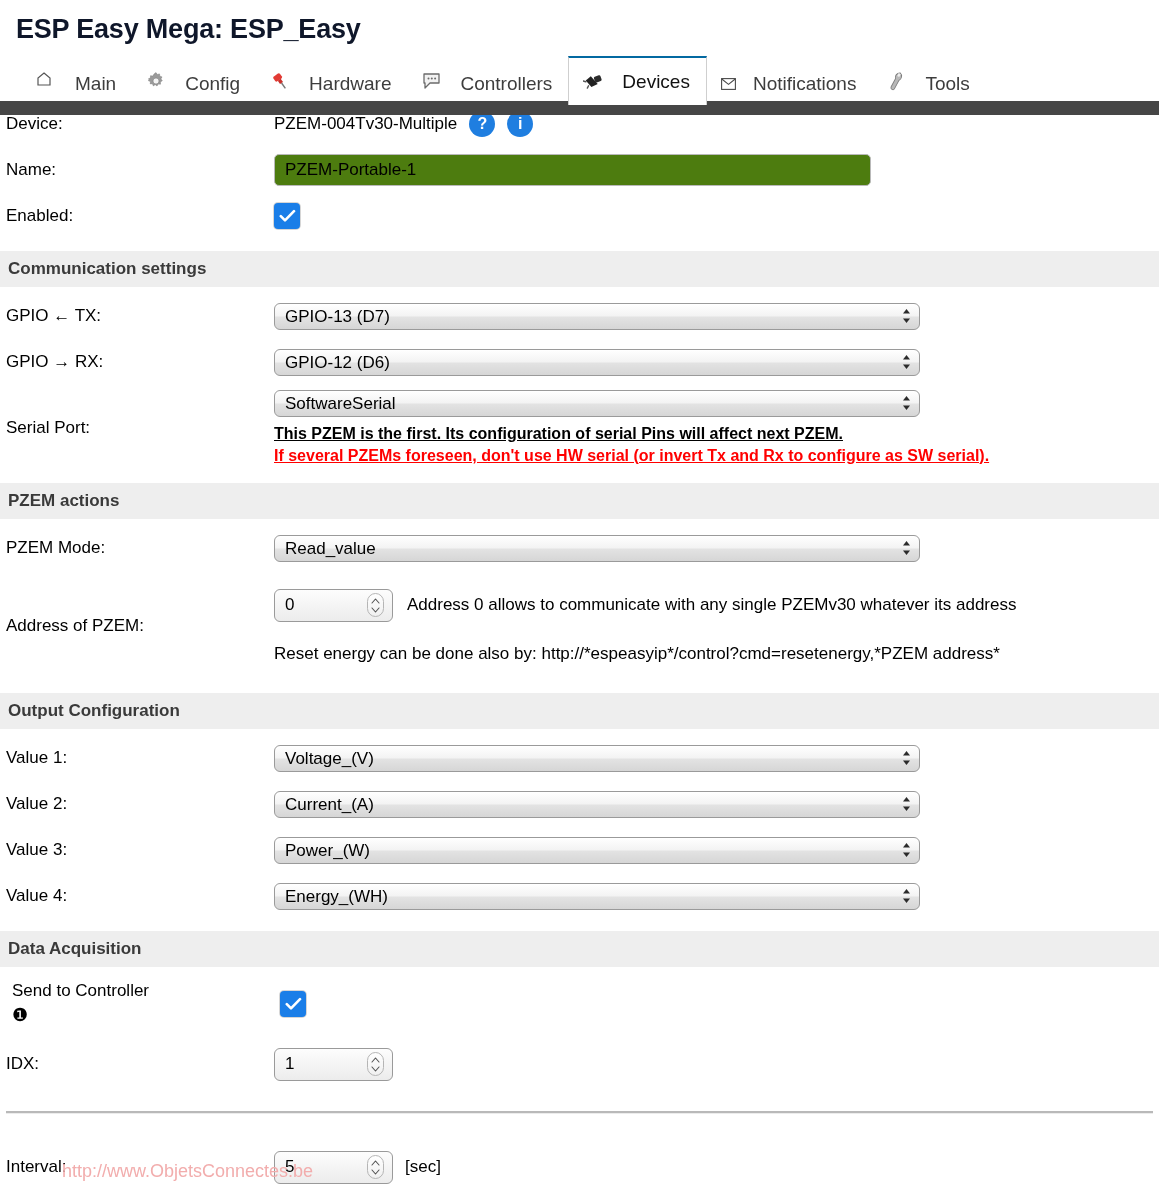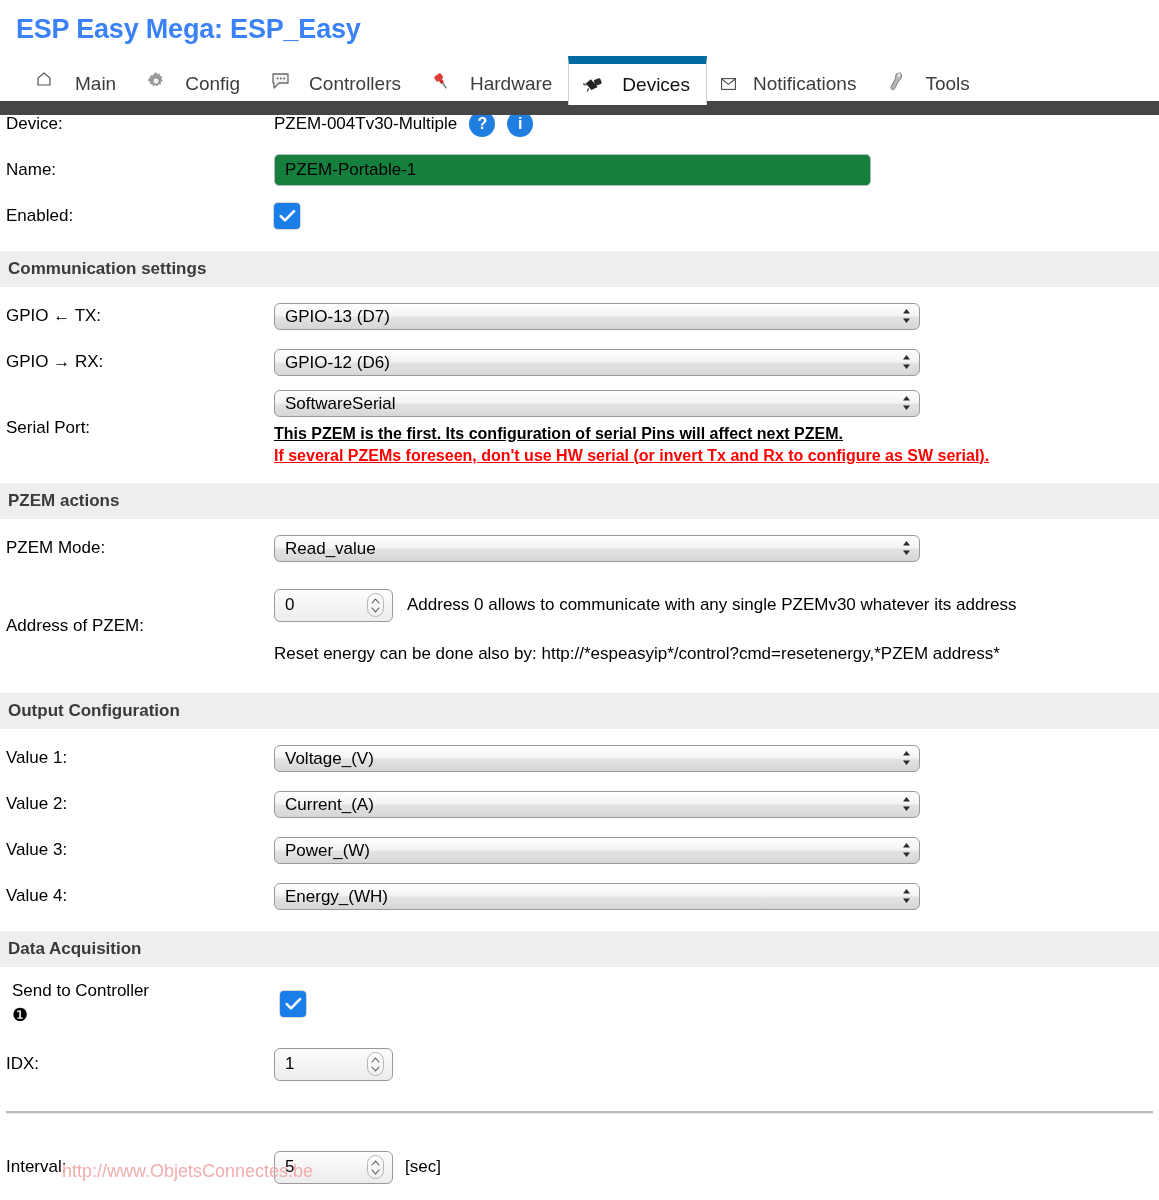--- a/index.html
+++ b/index.html
@@ -14,21 +14,21 @@
     font-size: 17px;
     color: #000;
     overflow: hidden;
     position: relative;
   }
 
   
   .page-title {
     font-size: 27px;
     font-weight: bold;
-    color: #3b82f6;
+    color: #0f172a;
     padding: 14px 0 0 16px;
     letter-spacing: -0.2px;
   }
 
   
   .tabbar {
     position: relative;
     height: 45px;
     margin-top: 11px;
   }
@@ -48,21 +48,21 @@
     padding: 0 16px 8px 14px;
     height: 100%;
     box-sizing: border-box;
     align-items: flex-end;
     position: relative;
     white-space: nowrap;
   }
   .tab .tab-label { line-height: 1; }
   .tab.active {
     background: #ffffff;
-    border-top: 8px solid #0369a1;
+    border-top: 2px solid #0369a1;
     border-left: 1px solid #cfcfcf;
     border-right: 1px solid #cfcfcf;
     align-items: center;
     padding-bottom: 0;
     margin-bottom: -4px;
     z-index: 5;
     height: 49px;
     color: #111;
   }
   .darkbar {
@@ -171,21 +171,21 @@
     justify-content: center;
     gap: 3px;
     box-sizing: border-box;
   }
   .txt {
     width: 597px;
     height: 32px;
     box-sizing: border-box;
     border: 1px solid #b9b9b9;
     border-radius: 5px;
-    background: #15803d;
+    background: #4d7c0f;
     font-family: "Liberation Sans", sans-serif;
     font-size: 17px;
     padding: 0 10px;
     color: #000;
   }
   .chk {
     width: 26px;
     height: 26px;
     background: #1a7ee8;
     border-radius: 4px;
@@ -297,41 +297,41 @@
             <path d="M10 1.6l1.3 1.9 2.2-.6.3 2.3 2.2.7-1.1 2 1.4 1.8-2 1.2.2 2.3-2.3-.2-1.2 2-1.8-1.4-1.9 1.3-.8-2.2-2.3.2.3-2.3-2.1-.9 1.3-1.9L2.3 8l2.1-1 .1-2.3 2.3.4L8 3.1z"></path>
           </g>
           <circle cx="10" cy="10" r="3" fill="#f4f4f4" stroke="#7d7d7d" stroke-width="0.6"></circle>
         </svg>
       </span>
       <span class="tab-label">Config</span>
     </div>
 
     <div class="tab">
       <span class="tabicon">
-        <svg width="21" height="20" viewBox="0 0 21 20">
-          <path d="M3 3h15v9H9l-5 5v-5H3z" fill="#f2f2f2" stroke="#6b6b6b" stroke-width="1.3" stroke-linejoin="round"></path>
-          <circle cx="7.5" cy="7.5" r="1" fill="#6b6b6b"></circle>
-          <circle cx="10.8" cy="7.5" r="1" fill="#6b6b6b"></circle>
-          <circle cx="14.1" cy="7.5" r="1" fill="#6b6b6b"></circle>
-        </svg>
-      </span>
-      <span class="tab-label">Controllers</span>
-    </div>
-
-    <div class="tab">
-      <span class="tabicon">
         <svg width="21" height="21" viewBox="0 0 21 21">
           <g transform="rotate(-35 10.5 10.5)">
             <rect x="6.5" y="2.5" width="8" height="6" rx="1.5" fill="#e23b34"></rect>
             <rect x="8.7" y="8.3" width="3.6" height="4" fill="#c9302b"></rect>
             <path d="M10.5 12.3 L10.5 19" stroke="#777" stroke-width="1.4"></path>
           </g>
         </svg>
       </span>
       <span class="tab-label">Hardware</span>
+    </div>
+
+    <div class="tab">
+      <span class="tabicon">
+        <svg width="21" height="20" viewBox="0 0 21 20">
+          <path d="M3 3h15v9H9l-5 5v-5H3z" fill="#f2f2f2" stroke="#6b6b6b" stroke-width="1.3" stroke-linejoin="round"></path>
+          <circle cx="7.5" cy="7.5" r="1" fill="#6b6b6b"></circle>
+          <circle cx="10.8" cy="7.5" r="1" fill="#6b6b6b"></circle>
+          <circle cx="14.1" cy="7.5" r="1" fill="#6b6b6b"></circle>
+        </svg>
+      </span>
+      <span class="tab-label">Controllers</span>
     </div>
 
     <div class="tab active">
       <span class="tabicon">
         <svg width="24" height="22" viewBox="0 0 24 22">
           <g transform="rotate(-28 12 11)">
             <path d="M4 6.5 L2 4.6 M4.5 11.3 L2.4 12.8" stroke="#555" stroke-width="1.4" stroke-linecap="round"></path>
             <path d="M4.5 5.4 L11 4 L13.5 14 L6.5 13.7 Z" fill="#222"></path>
             <rect x="12.4" y="6.5" width="7" height="6" rx="1.4" fill="#2b2b2b" transform="rotate(8 15.9 9.5)"></rect>
           </g>

